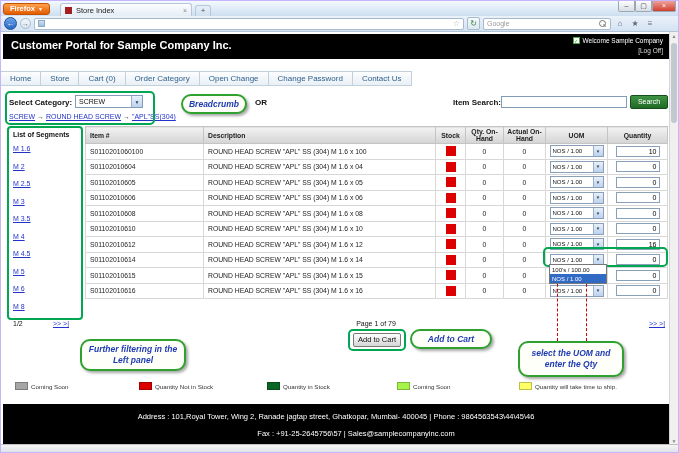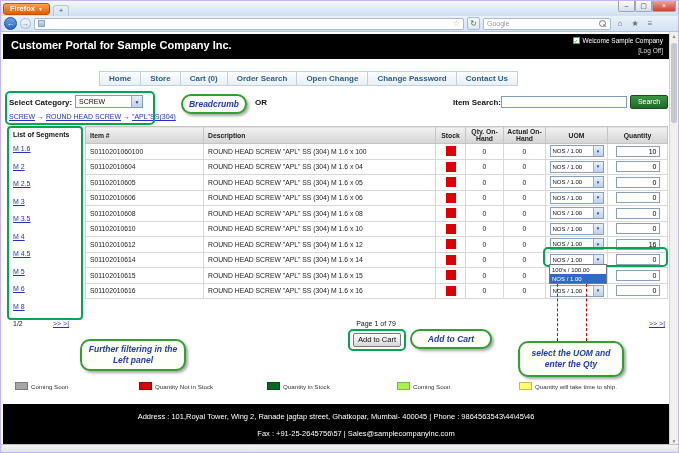--- a/index.html
+++ b/index.html
@@ -40,21 +40,21 @@
 
   
   .page{position:absolute;top:31px;left:0;width:670px;height:414px;background:#fff;overflow:hidden;padding-left:48px;}
   .site-header{position:absolute;top:2px;left:2px;width:666px;height:25px;background:#000;color:#fff;}
   .site-title{position:absolute;left:8px;top:5px;font-size:11px;font-weight:bold;}
   .welcome-wrap{position:absolute;right:6px;top:2px;text-align:right;font-size:6.5px;line-height:1.5;}
   .welcome-row{display:flex;align-items:center;gap:3px;justify-content:flex-end;}
   .welcome-ico{width:7px;height:7px;background:#fff;border:1px solid #49a942;color:#2e8b2e;font-size:5px;line-height:6px;text-align:center;}
   .logoff{color:#ddd;}
 
-  .main-nav{position:absolute;top:39px;left:0;width:616px;display:flex;justify-content:center;font-weight:bold;}
+  .main-nav{position:absolute;top:39px;left:0;width:616px;display:flex;justify-content:flex-start;}
   .nav-item{font-size:8px;color:#2d5f8a;padding:2px 9px;border:1px solid #c2d0dc;background:linear-gradient(#fcfdfe,#e9f0f6);margin-left:-1px;cursor:pointer;}
 
   .lbl{position:absolute;font-size:8px;font-weight:bold;color:#111;}
   .fake-select{position:absolute;height:13px;background:#fff;border:1px solid #7f9db9;display:flex;align-items:center;}
   .fs-text{flex:1;font-size:7px;padding-left:3px;color:#111;}
   .fs-arrow{width:11px;height:11px;background:linear-gradient(#e9f1fb,#bcd2ee);border-left:1px solid #9ab0c8;font-size:5px;color:#345;display:flex;align-items:center;justify-content:center;}
   .item-search-input{position:absolute;top:64px;left:500px;width:126px;height:12px;border:1px solid #7f9db9;font-size:7px;padding:0 2px;}
   .search-btn{position:absolute;top:63px;left:629px;width:38px;height:14px;background:linear-gradient(#3f9444,#1f6a24);border:1px solid #14501a;border-radius:2px;color:#fff;font-size:7px;text-align:center;line-height:12px;cursor:pointer;}
 
   .breadcrumb{position:absolute;top:81px;left:8px;font-size:7px;color:#333;white-space:nowrap;}
@@ -103,20 +103,25 @@
 </head>
 <body>
 
 <div class="screen">
 
   <div class="titlebar">
     <div class="ff-btn">
       <span>Firefox</span>
       <span class="ff-caret">▼</span>
     </div>
+    <div class="tab">
+      <span class="favicon"></span>
+      <span>Store Index</span>
+      <span class="tab-close">×</span>
+    </div>
     <div class="newtab">+</div>
     <div class="win-controls">
       <div class="win-btn">–</div>
       <div class="win-btn">▢</div>
       <div class="win-btn close">×</div>
     </div>
   </div>
 
   <div class="toolbar">
     <div class="nav-btn-back">←</div>
@@ -146,21 +151,21 @@
           <span>Welcome Sample Company</span>
         </div>
         <div class="logoff">[Log Off]</div>
       </div>
     </div>
 
     <div class="main-nav">
         <span class="nav-item">Home</span>
         <span class="nav-item">Store</span>
         <span class="nav-item">Cart (0)</span>
-        <span class="nav-item">Order Search</span>
+        <span class="nav-item">Order Category</span>
         <span class="nav-item">Open Change</span>
         <span class="nav-item">Change Password</span>
         <span class="nav-item">Contact Us</span>
       </div>
 
     <div class="lbl" style="top:66px;left:8px;">Select Category:</div>
     <div class="fake-select" style="top:63px;left:74px;width:68px;">
       <span class="fs-text">SCREW</span>
       <span class="fs-arrow">▼</span>
     </div>

